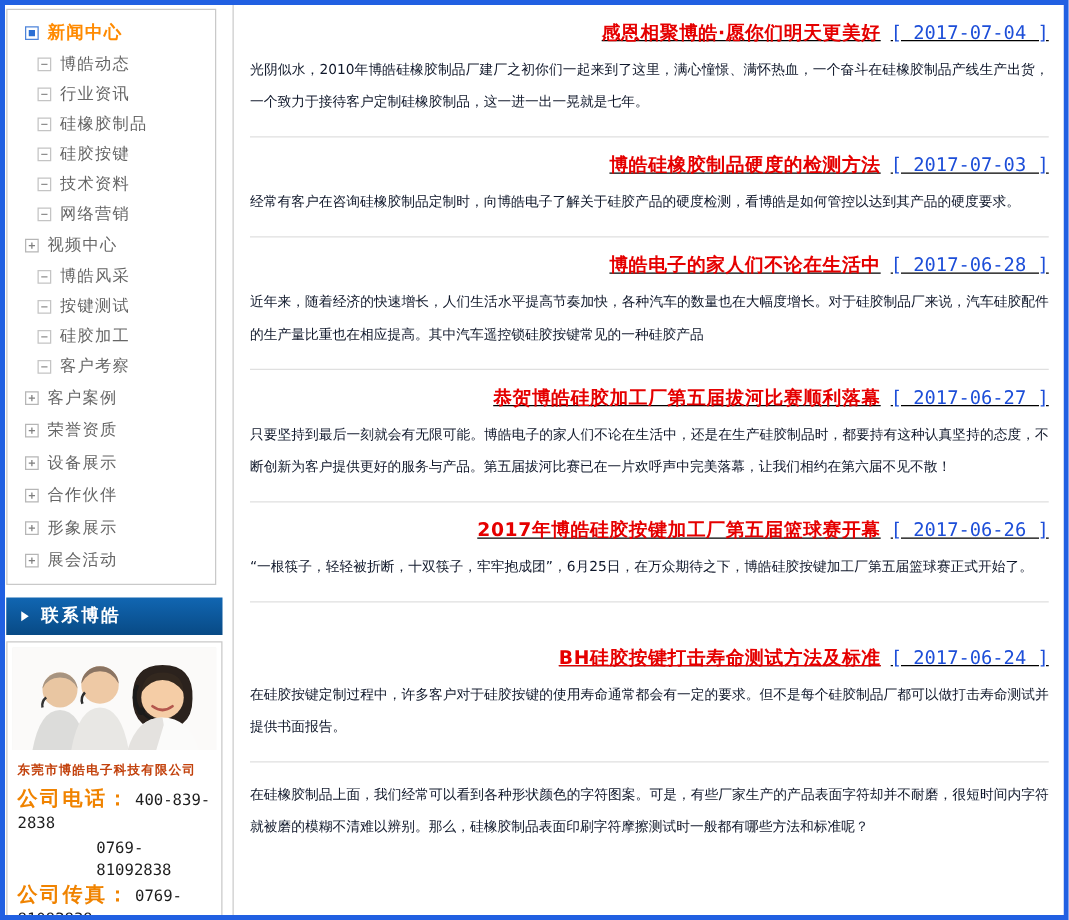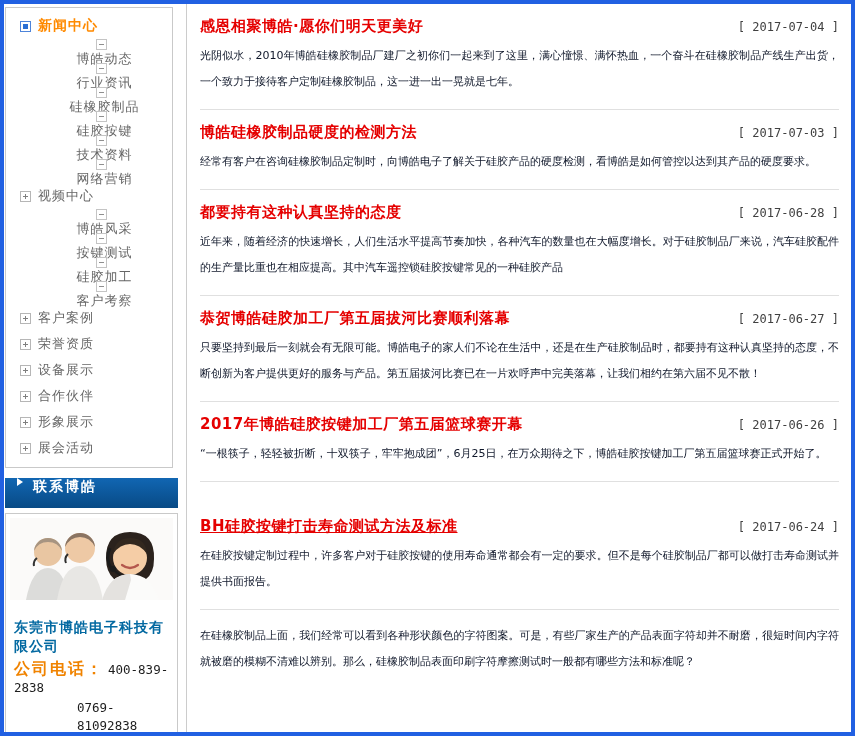--- a/index.html
+++ b/index.html
@@ -18,39 +18,39 @@
   .sidebar { width:174px; flex:0 0 174px; padding:3px 0 0 1px; }
 
   .menu-box {
     border:1px solid #c9c9c9;
     background:#fff;
     padding:5px 0 6px 0;
     width:168px;
   }
   .mi { display:flex; align-items:center; cursor:pointer; }
   .mi.lvl0 { height:26px; padding-left:14px; }
-  .mi.lvl1 { height:24px; padding-left:24px;flex-direction:column; }
+  .mi.lvl1 { height:24px; padding-left:24px; }
   .mi .milabel { font-size:13px; color:#666; margin-left:7px; letter-spacing:1px; }
   .mi.active .milabel { color:#ff8a00; font-weight:bold; font-size:14px; }
 
   .tico { width:11px; height:11px; position:relative; flex:0 0 11px; background:#fff; }
   .tico.minus { border:1px solid #c4c4c4; }
   .tico.minus::before { content:""; position:absolute; left:2px; top:4px; width:5px; height:1px; background:#8f8f8f; }
   .tico.plus { border:1px solid #b6b6b6; }
   .tico.plus::before { content:""; position:absolute; left:2px; top:4px; width:5px; height:1px; background:#7f7f7f; }
   .tico.plus::after  { content:""; position:absolute; left:4px; top:2px; width:1px; height:5px; background:#7f7f7f; }
   .tico.dot { border:1px solid #4d84da; }
   .tico.dot::before { content:""; position:absolute; left:2px; top:2px; width:5px; height:5px; background:#2b6fd4; }
 
   
   .contact-hd {
     margin-top:10px;
     width:173px; height:30px;
     background:linear-gradient(#1166b2, #084a85);
-    display:flex; 
+    display:flex; align-items:center;
     padding-left:12px;
   }
   .contact-hd .arrow-r {
     width:0; height:0;
     border-left:6px solid #ffffff;
     border-top:4px solid transparent;
     border-bottom:4px solid transparent;
     margin-right:10px;
   }
   .contact-hd .hd-label { color:#fff; font-weight:bold; font-size:14px; letter-spacing:2px; }
@@ -59,41 +59,41 @@
     margin-top:5px;
     width:173px;
     border:1px solid #c9c9c9;
     background:#fff;
     padding:4px;
     height:231px;
   }
   .photo { width:163px; height:82px; display:block; background:#f4f3f1; }
 
   .company-name {
-    color:#0369a1; font-weight:bold; font-size:14px;
-    line-height:19px; margin:18px 2px 4px 4px; letter-spacing:1px;
+    color:#c2410c; font-weight:bold; font-size:10px;
+    line-height:19px; margin:7px 2px 4px 4px; letter-spacing:1px;
   }
   .c-row { font-size:12.5px; line-height:18px; margin:2px 0 2px 4px; color:#222; }
   .c-row .c-label { color:#f08300; font-weight:bold; letter-spacing:2px; font-size:16px;margin-top:36px; }
   .c-row .c-val { color:#1d1d1d; font-family:"DejaVu Sans Mono", monospace; font-size:12.5px; }
   .c-row.indent { padding-left:63px; }
 
   
   .divider { width:1px; background:#cccccc; margin-left:8px; flex:0 0 1px; }
   .main { flex:1; padding:0 12px 0 13px; overflow:hidden; }
 
   .article { padding:13px 0 14px 0; border-bottom:1px solid #e0e0e0; }
   .article:last-child { border-bottom:none; }
-  .a-head { display:flex; align-items:baseline; justify-content:space-between; margin-bottom:7px; }
+  .a-head { display:flex; align-items:baseline; justify-content:flex-end; margin-bottom:7px;text-decoration:underline; }
   .a-title {
     color:#e50000; font-weight:bold; font-size:15px;
     letter-spacing:0.5px; text-decoration:none; cursor:pointer;
   }
   .a-title.hovered { text-decoration:underline;margin-top:22px; }
-  .a-date { color:#404040; font-size:12px; font-family:"DejaVu Sans Mono", monospace; white-space:nowrap; margin-left:20px; }
+  .a-date { color:#1d4ed8; font-size:15px; font-family:"DejaVu Sans Mono", monospace; white-space:nowrap; margin-left:8px; }
   .a-sum { color:#0f172a; font-size:11px; line-height:26px; text-align:justify; }
 </style>
 </head>
 <body>
 
 <div class="page">
 
   <div class="sidebar">
 
     <div class="menu-box">
@@ -236,21 +236,21 @@
     <div class="article">
       <div class="a-head">
         <a class="a-title">博皓硅橡胶制品硬度的检测方法</a>
         <span class="a-date">[ 2017-07-03 ]</span>
       </div>
       <div class="a-sum">经常有客户在咨询硅橡胶制品定制时，向博皓电子了解关于硅胶产品的硬度检测，看博皓是如何管控以达到其产品的硬度要求。</div>
     </div>
 
     <div class="article">
       <div class="a-head">
-        <a class="a-title">都要持有这种认真坚持的态度</a>
+        <a class="a-title">博皓电子的家人们不论在生活中</a>
         <span class="a-date">[ 2017-06-28 ]</span>
       </div>
       <div class="a-sum">近年来，随着经济的快速增长，人们生活水平提高节奏加快，各种汽车的数量也在大幅度增长。对于硅胶制品厂来说，汽车硅胶配件的生产量比重也在相应提高。其中汽车遥控锁硅胶按键常见的一种硅胶产品</div>
     </div>
 
     <div class="article">
       <div class="a-head">
         <a class="a-title">恭贺博皓硅胶加工厂第五届拔河比赛顺利落幕</a>
         <span class="a-date">[ 2017-06-27 ]</span>
       </div>

